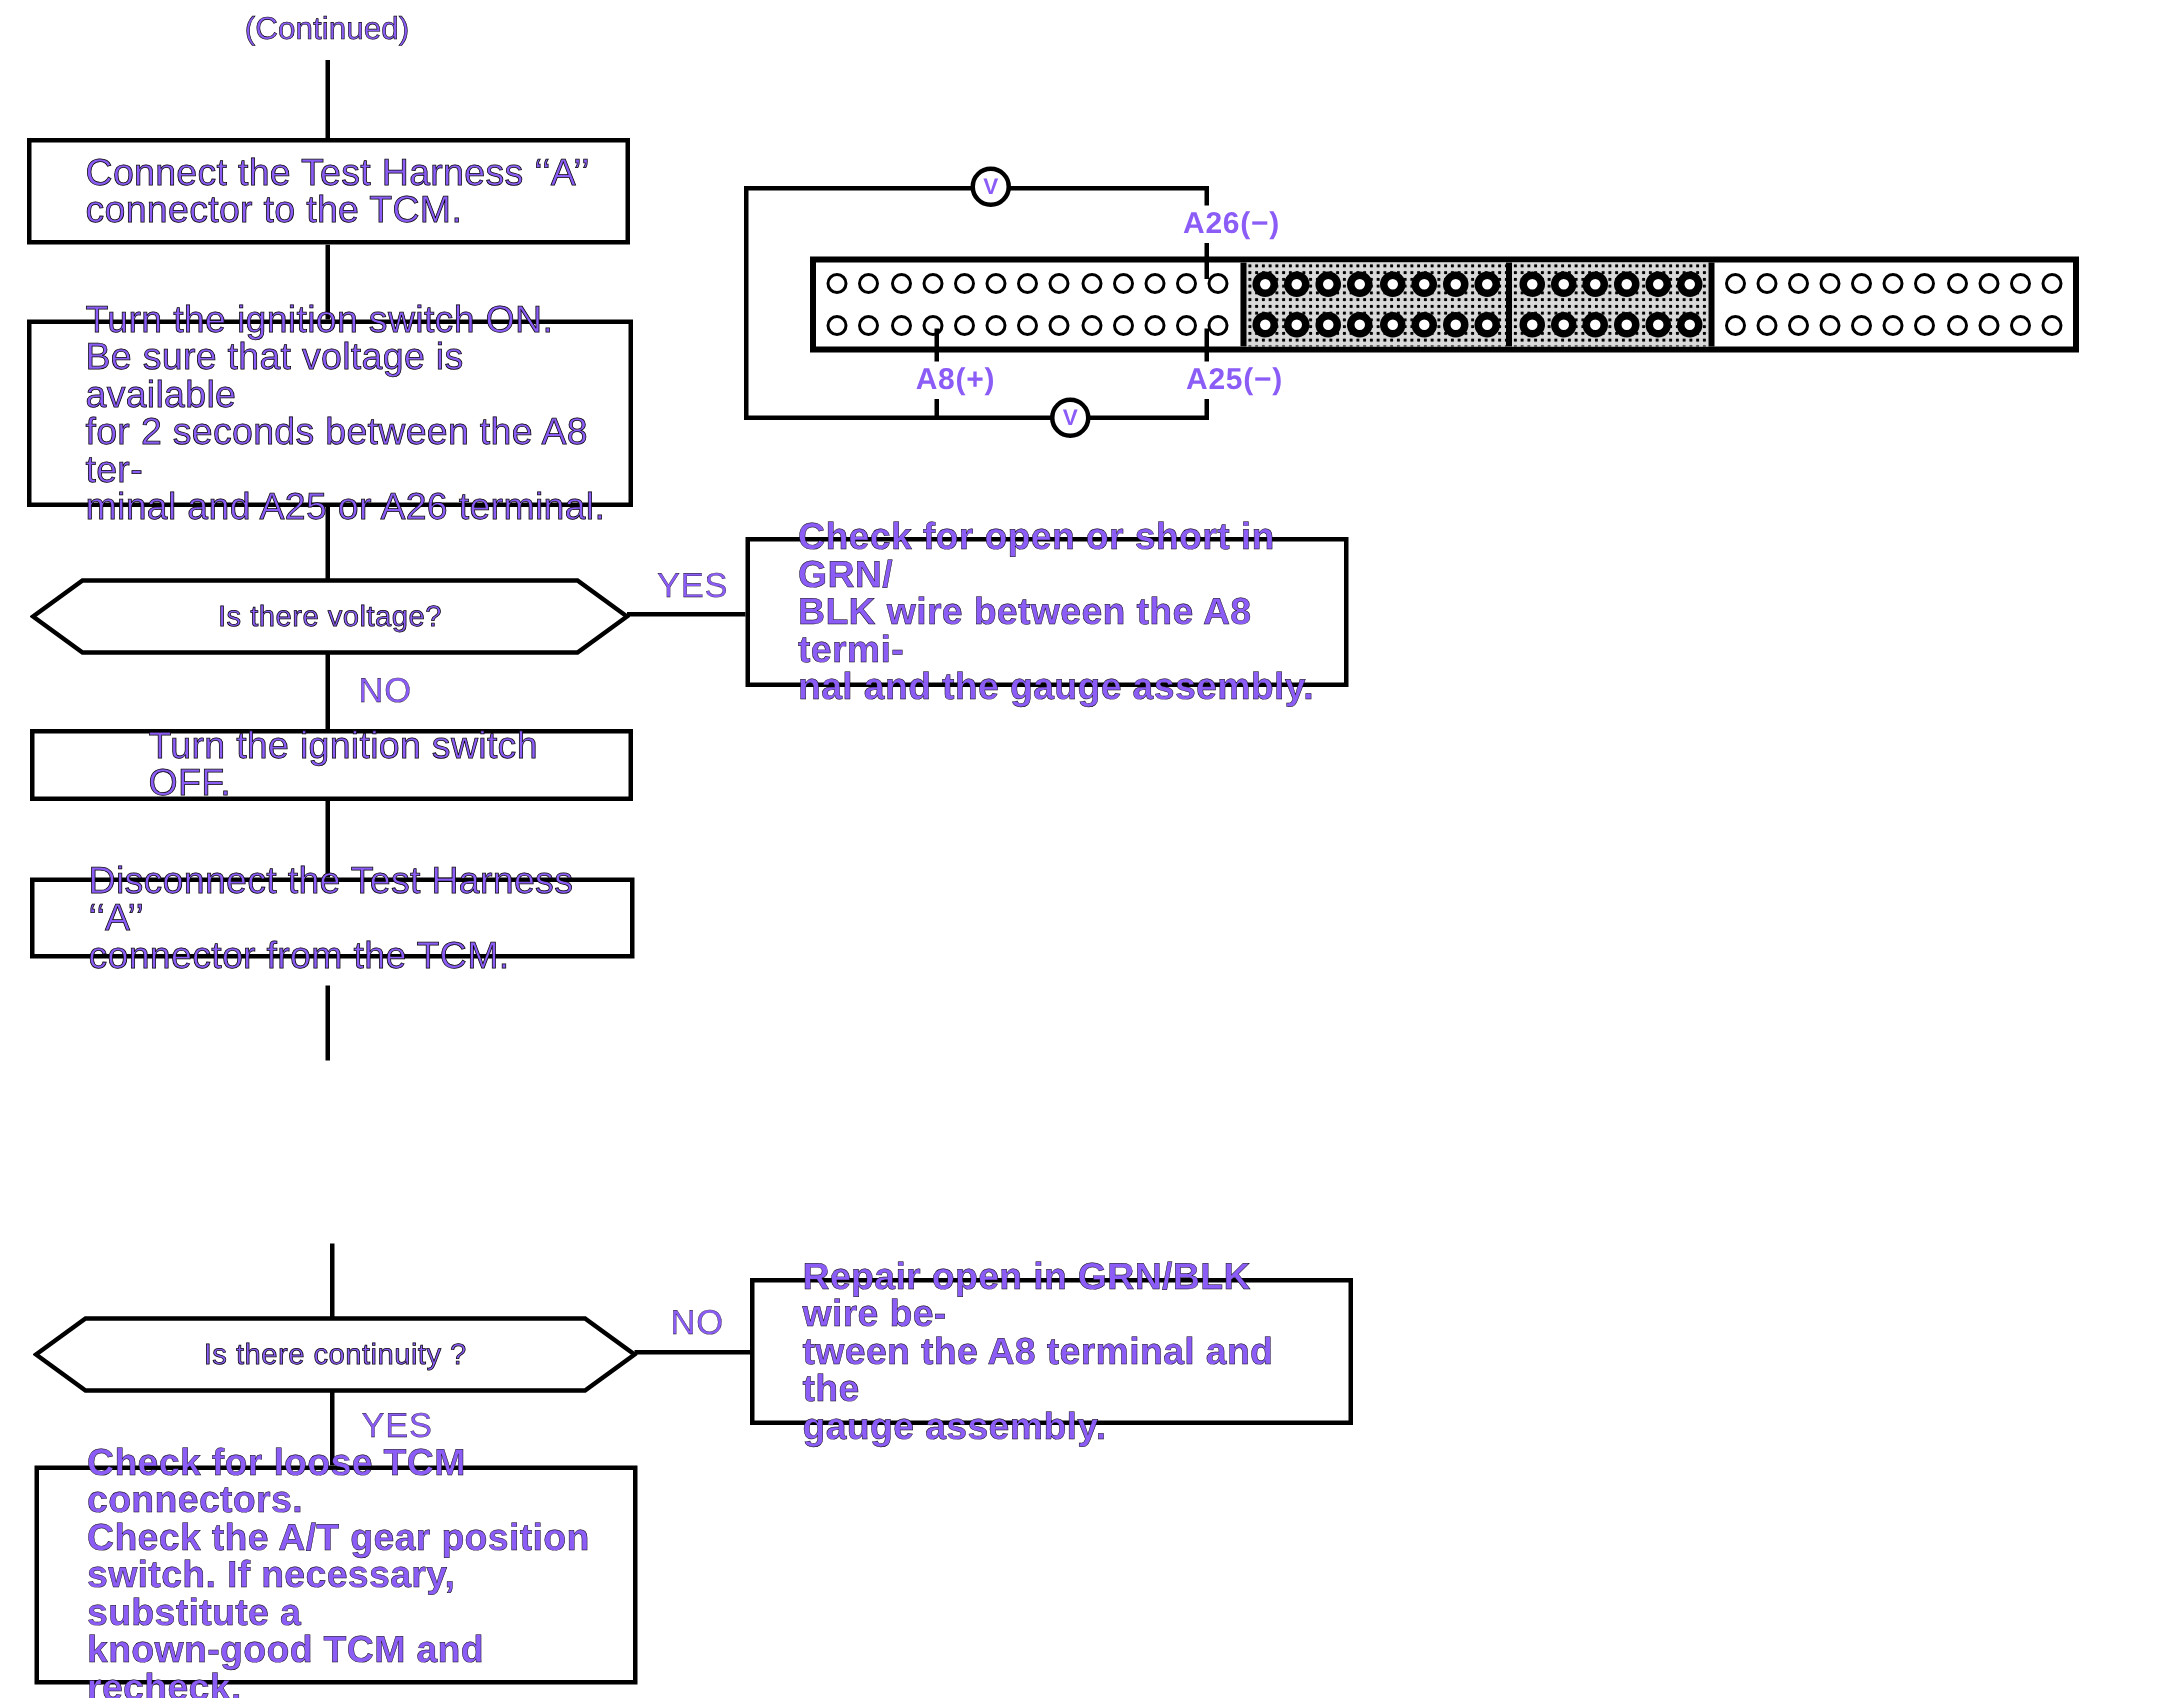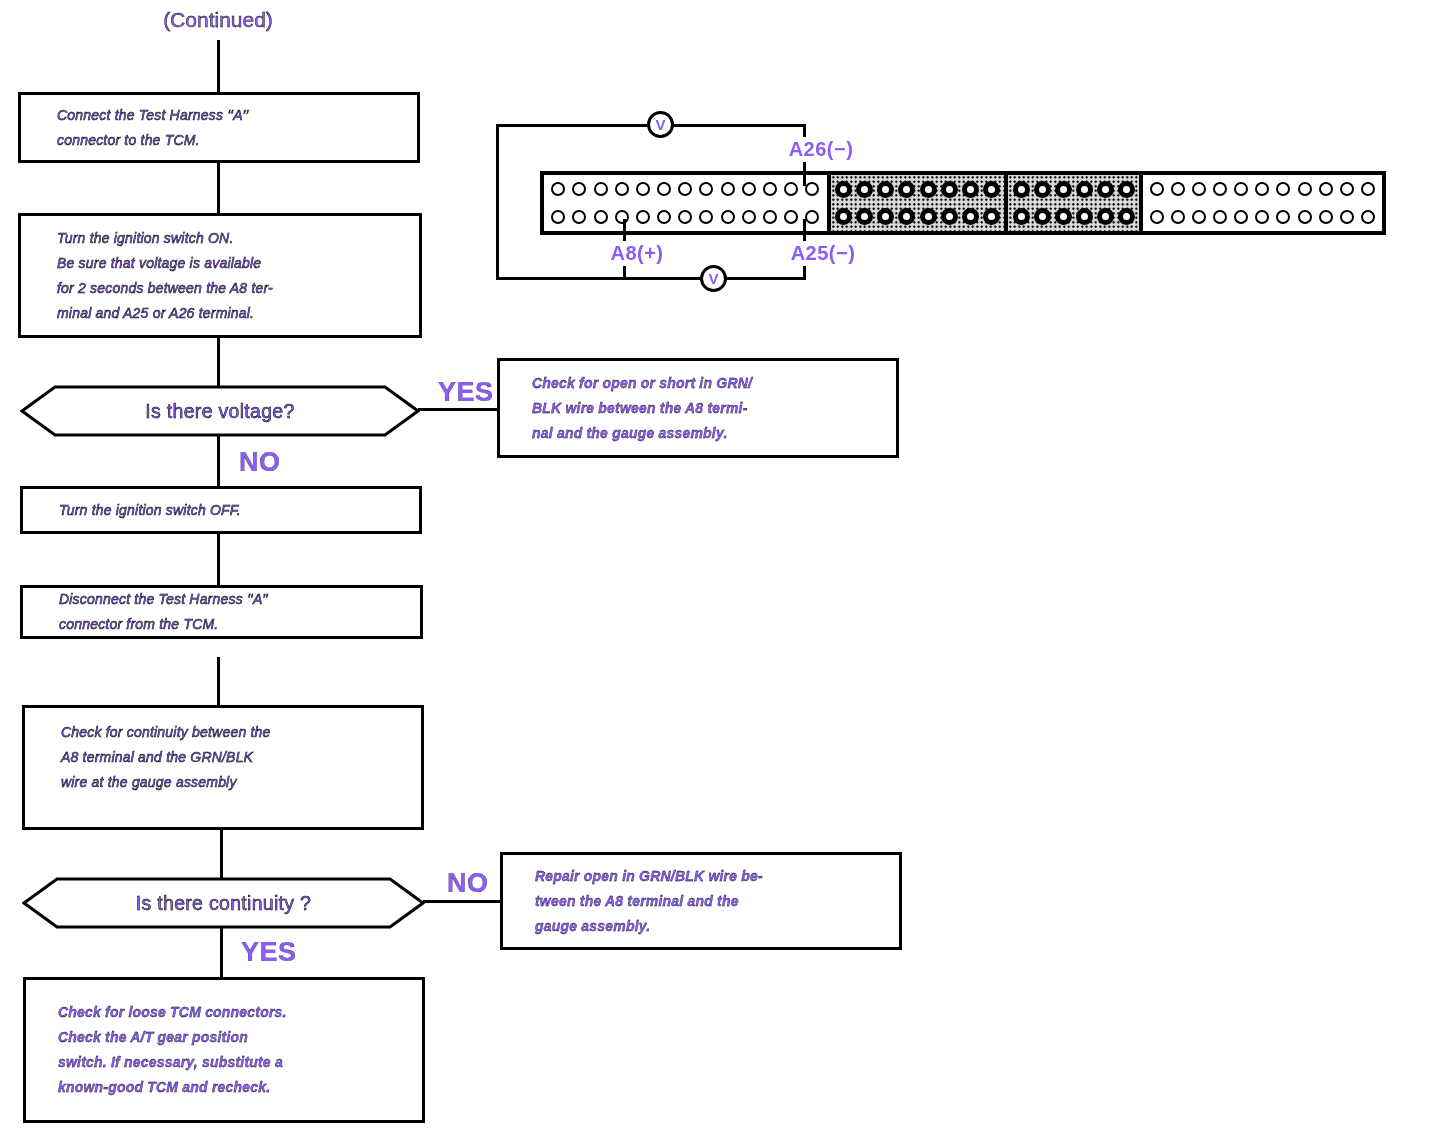--- a/index.html
+++ b/index.html
@@ -22,26 +22,25 @@
   .box {
     position: absolute;
     box-sizing: border-box;
     border: 3px solid #000;
     background: #fff;
     display: flex;
     align-items: center;
   }
   .box .txt {
     white-space: pre-line;
-    font-size: 14px;
+    font-size: 25px;
     line-height: 25px;
     letter-spacing: 0.2px;
     padding-left: 36px;
     padding-right: 8px;
-    font-style: italic;
     -webkit-text-stroke: 0.5px #000;
   }
   .box.bold .txt {
     font-weight: 700;
     -webkit-text-stroke: 0.3px #000;
     padding-left: 32px;
   }
   .box.top-align { align-items: flex-start; }
   .box.top-align .txt { padding-top: 12px; }
 
@@ -52,22 +51,22 @@
     position: absolute; inset: 0;
     display: flex; align-items: center; justify-content: center;
     font-size: 19.5px;
     letter-spacing: 0.3px;
     -webkit-text-stroke: 0.5px #000;
   }
 
   
   .branch-label {
     position: absolute;
-    font-size: 27px;
-    font-weight: 700;
+    font-size: 23px;
+    font-weight: 400;
     letter-spacing: 0.5px;
     text-align: center;
     -webkit-text-stroke: 0.2px #000;
   }
 
   
   .conn-body {
     position: absolute;
     left: 540px; top: 171px;
     width: 846px; height: 64px;
@@ -300,34 +299,29 @@
 
   <div class="branch-label" style="left:438px; top:377px;">YES</div>
   <div class="branch-label" style="left:239px; top:447px;">NO</div>
 
   <div class="box bold" style="left:497px; top:358px; width:402px; height:100px;">
     <div class="txt">Check for open or short in GRN/
 BLK wire between the A8 termi-
 nal and the gauge assembly.</div>
   </div>
 
-  <div class="box" style="left:20px; top:486px; width:402px; height:48px;">
+  <div class="box" style="left:20px; top:486px; width:402px; height:48px;padding-left:40px;">
     <div class="txt">Turn the ignition switch OFF.</div>
   </div>
 
   <div class="box" style="left:20px; top:585px; width:403px; height:54px;">
     <div class="txt">Disconnect the Test Harness ‘‘A’’
 connector from the TCM.</div>
   </div>
 
-  <div class="box top-align" style="left:22px; top:705px; width:402px; height:125px;">
-    <div class="txt">Check for continuity between the
-A8 terminal and the GRN/BLK
-wire at the gauge assembly</div>
-  </div>
 
   <div class="hex" style="left:22px; top:877px; width:403px; height:52px;">
     <svg width="403" height="52" viewBox="0 0 403 52">
       <polygon points="2,26 35,2 368,2 401,26 368,50 35,50" fill="#ffffff" stroke="#000000" stroke-width="3"></polygon>
     </svg>
     <div class="q">Is there continuity ?</div>
   </div>
 
   <div class="branch-label" style="left:447px; top:868px;">NO</div>
   <div class="branch-label" style="left:241px; top:937px;">YES</div>

